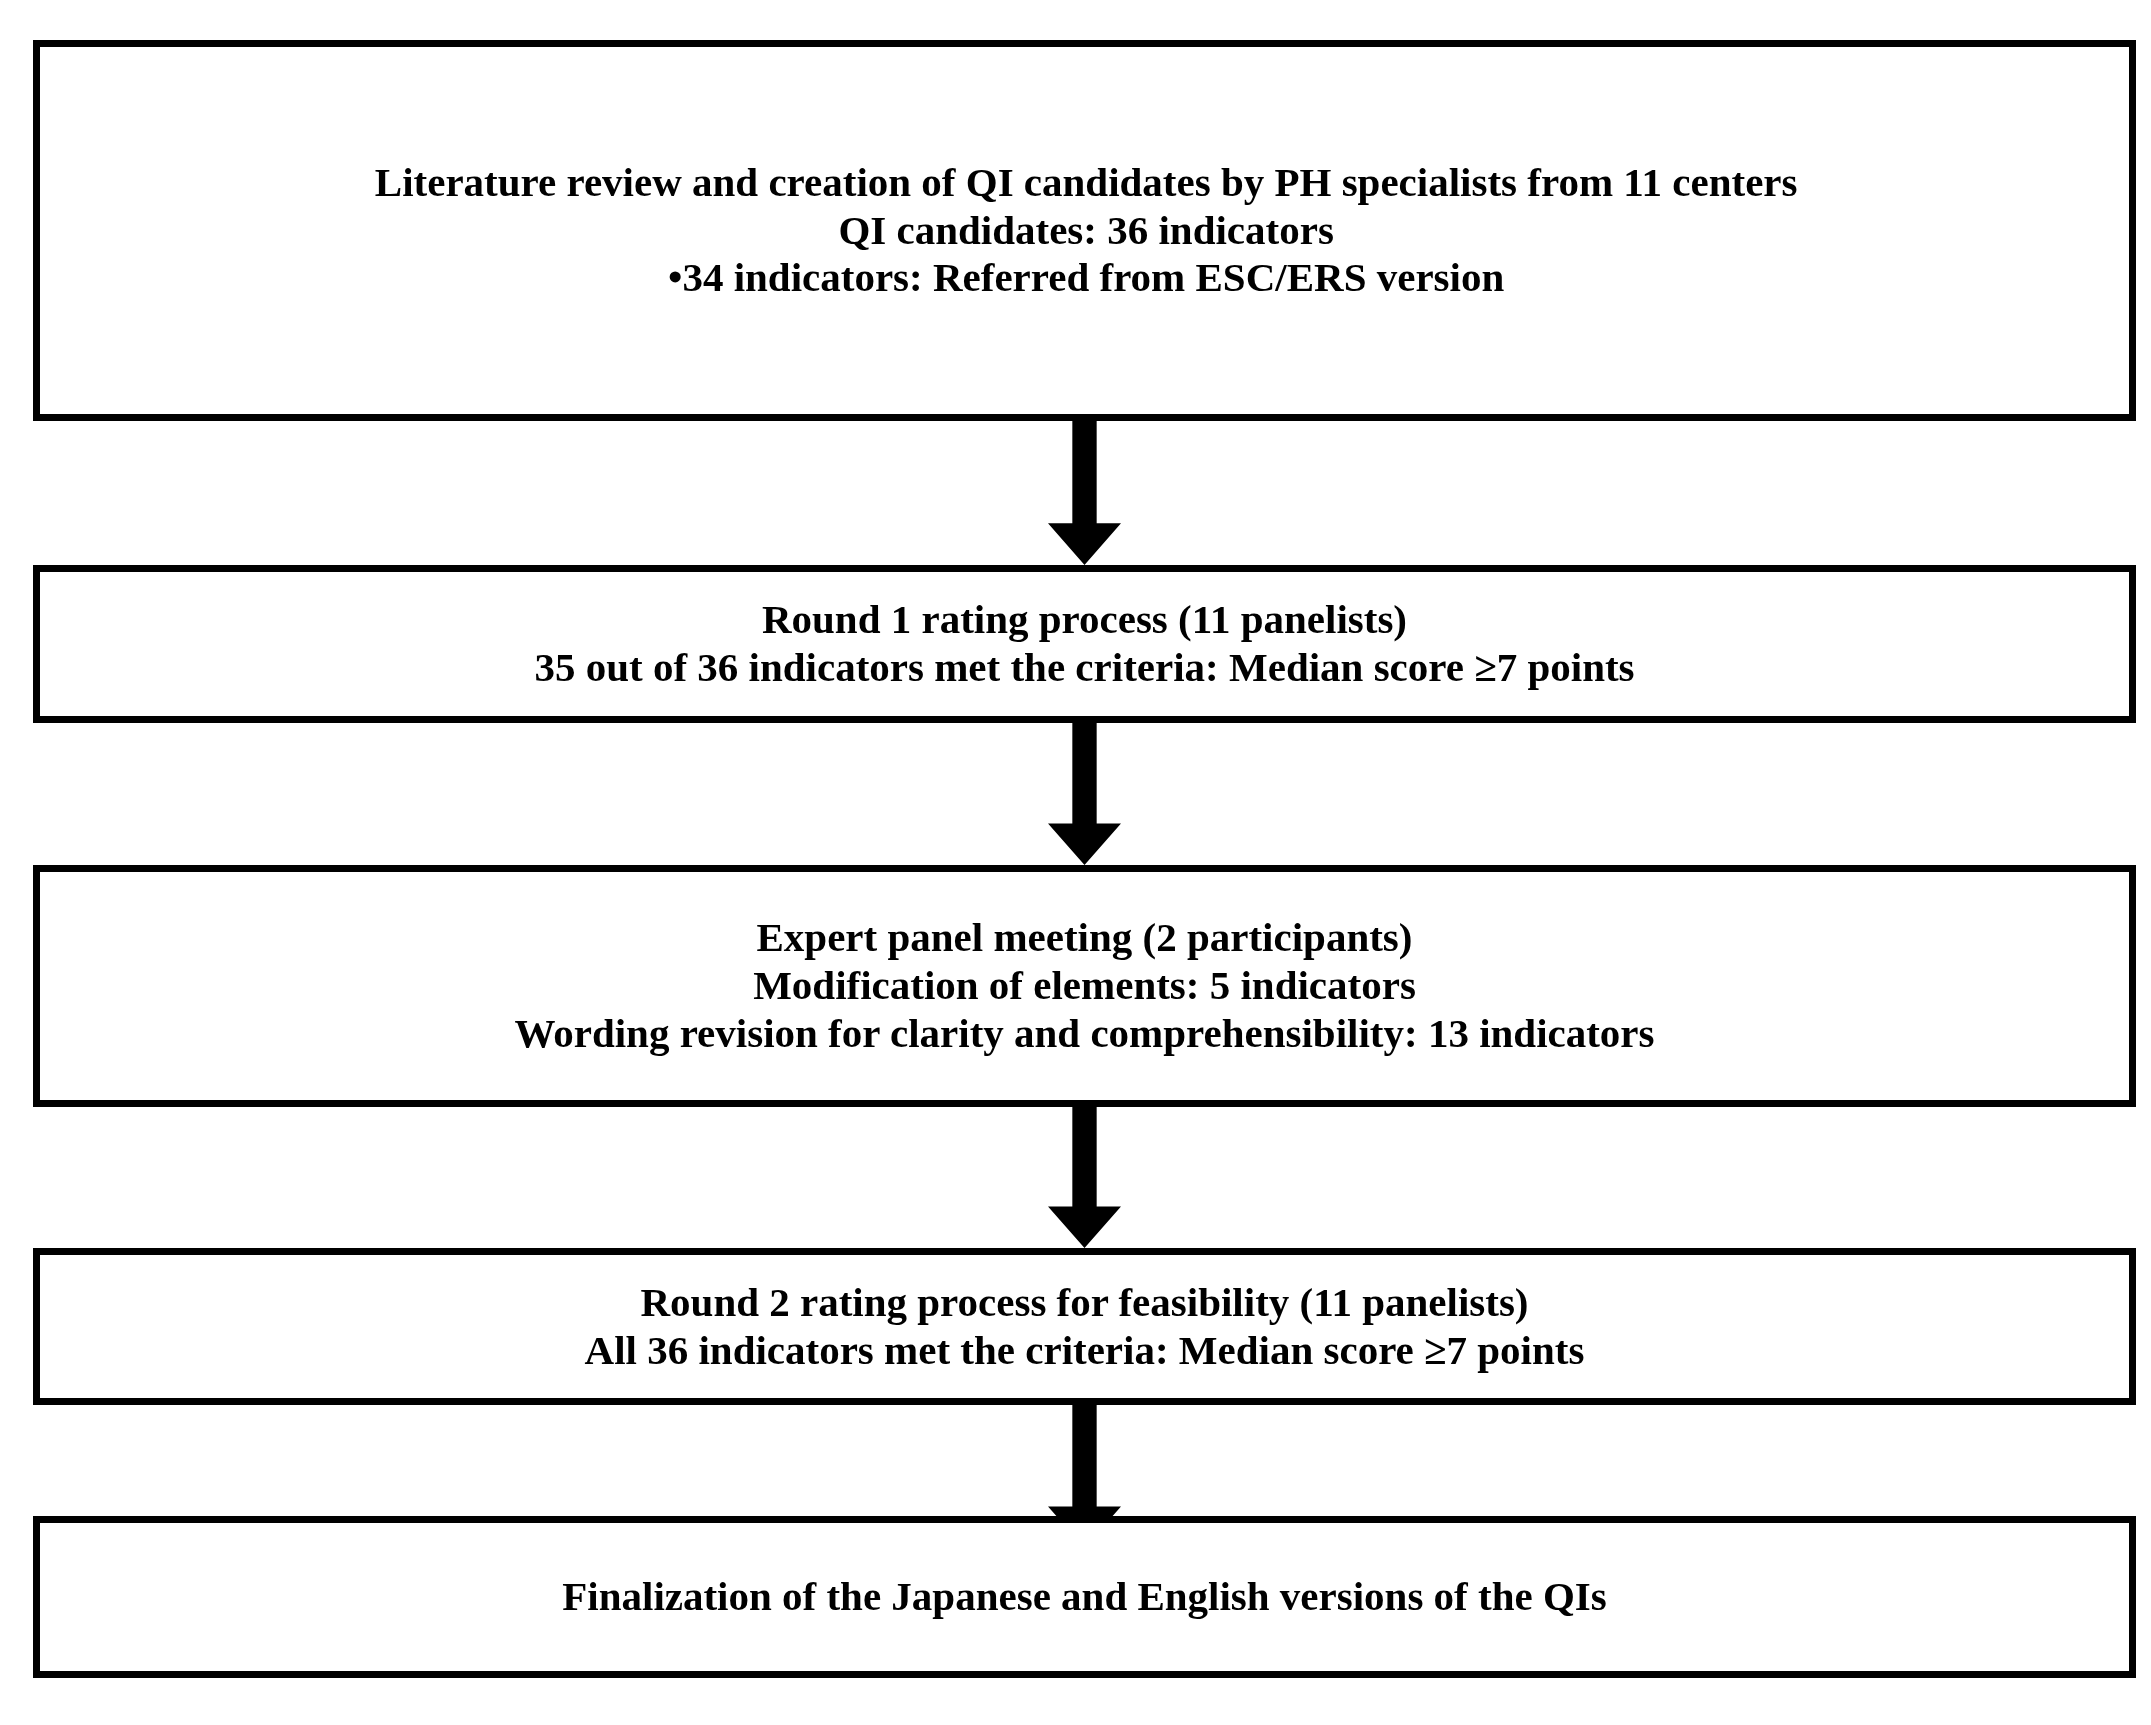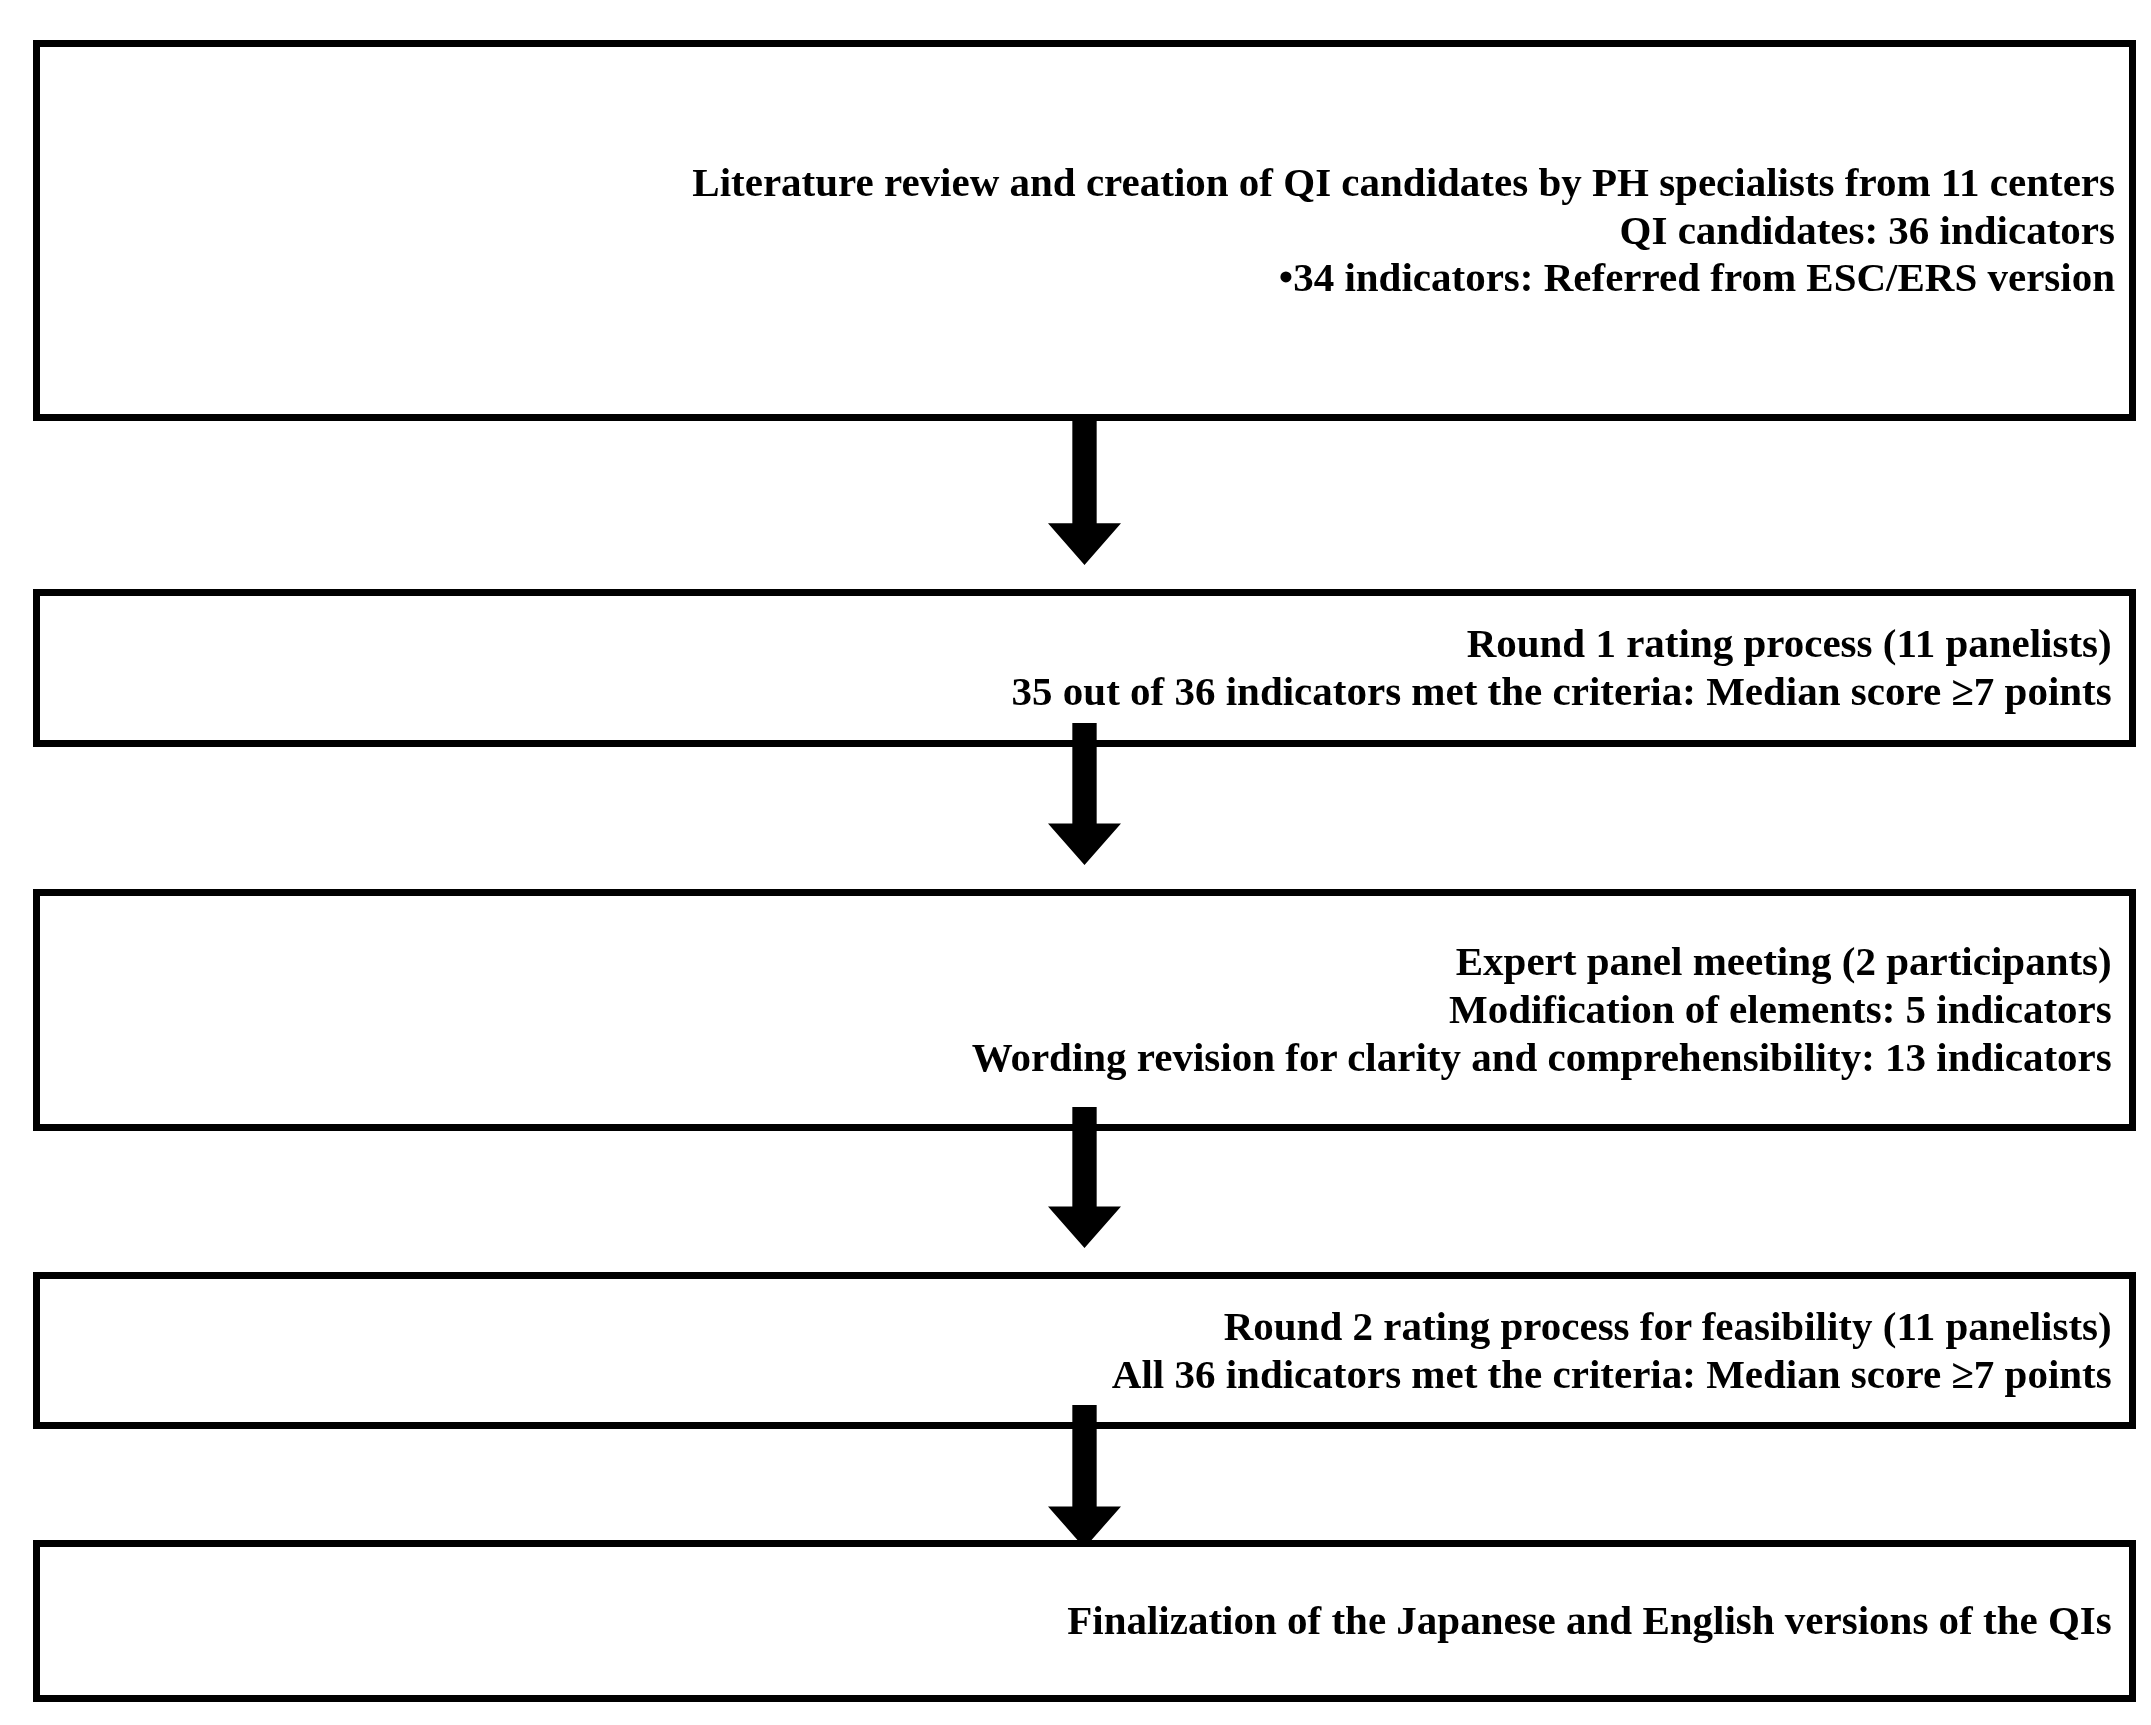--- a/index.html
+++ b/index.html
@@ -39,27 +39,26 @@
     line-height: 1.165;
     white-space: pre-wrap;
     font-weight: bold;
   }
 
   .flow-box.align-left {
     align-items: stretch;
     padding: 0 14px 0 17.3px;
   }
   .flow-box.align-left .line {
-    text-align: right;
+    text-align: center;
   }
 
   .flow-box.align-center {
-    align-items: flex-end;
+    align-items: center;
     padding: 0 17.3px;
-    margin-top: 24px;
   }
   .flow-box.align-center .line {
     text-align: center;
   }
 
   .line.bold {
     font-weight: bold;
   }
 
   

